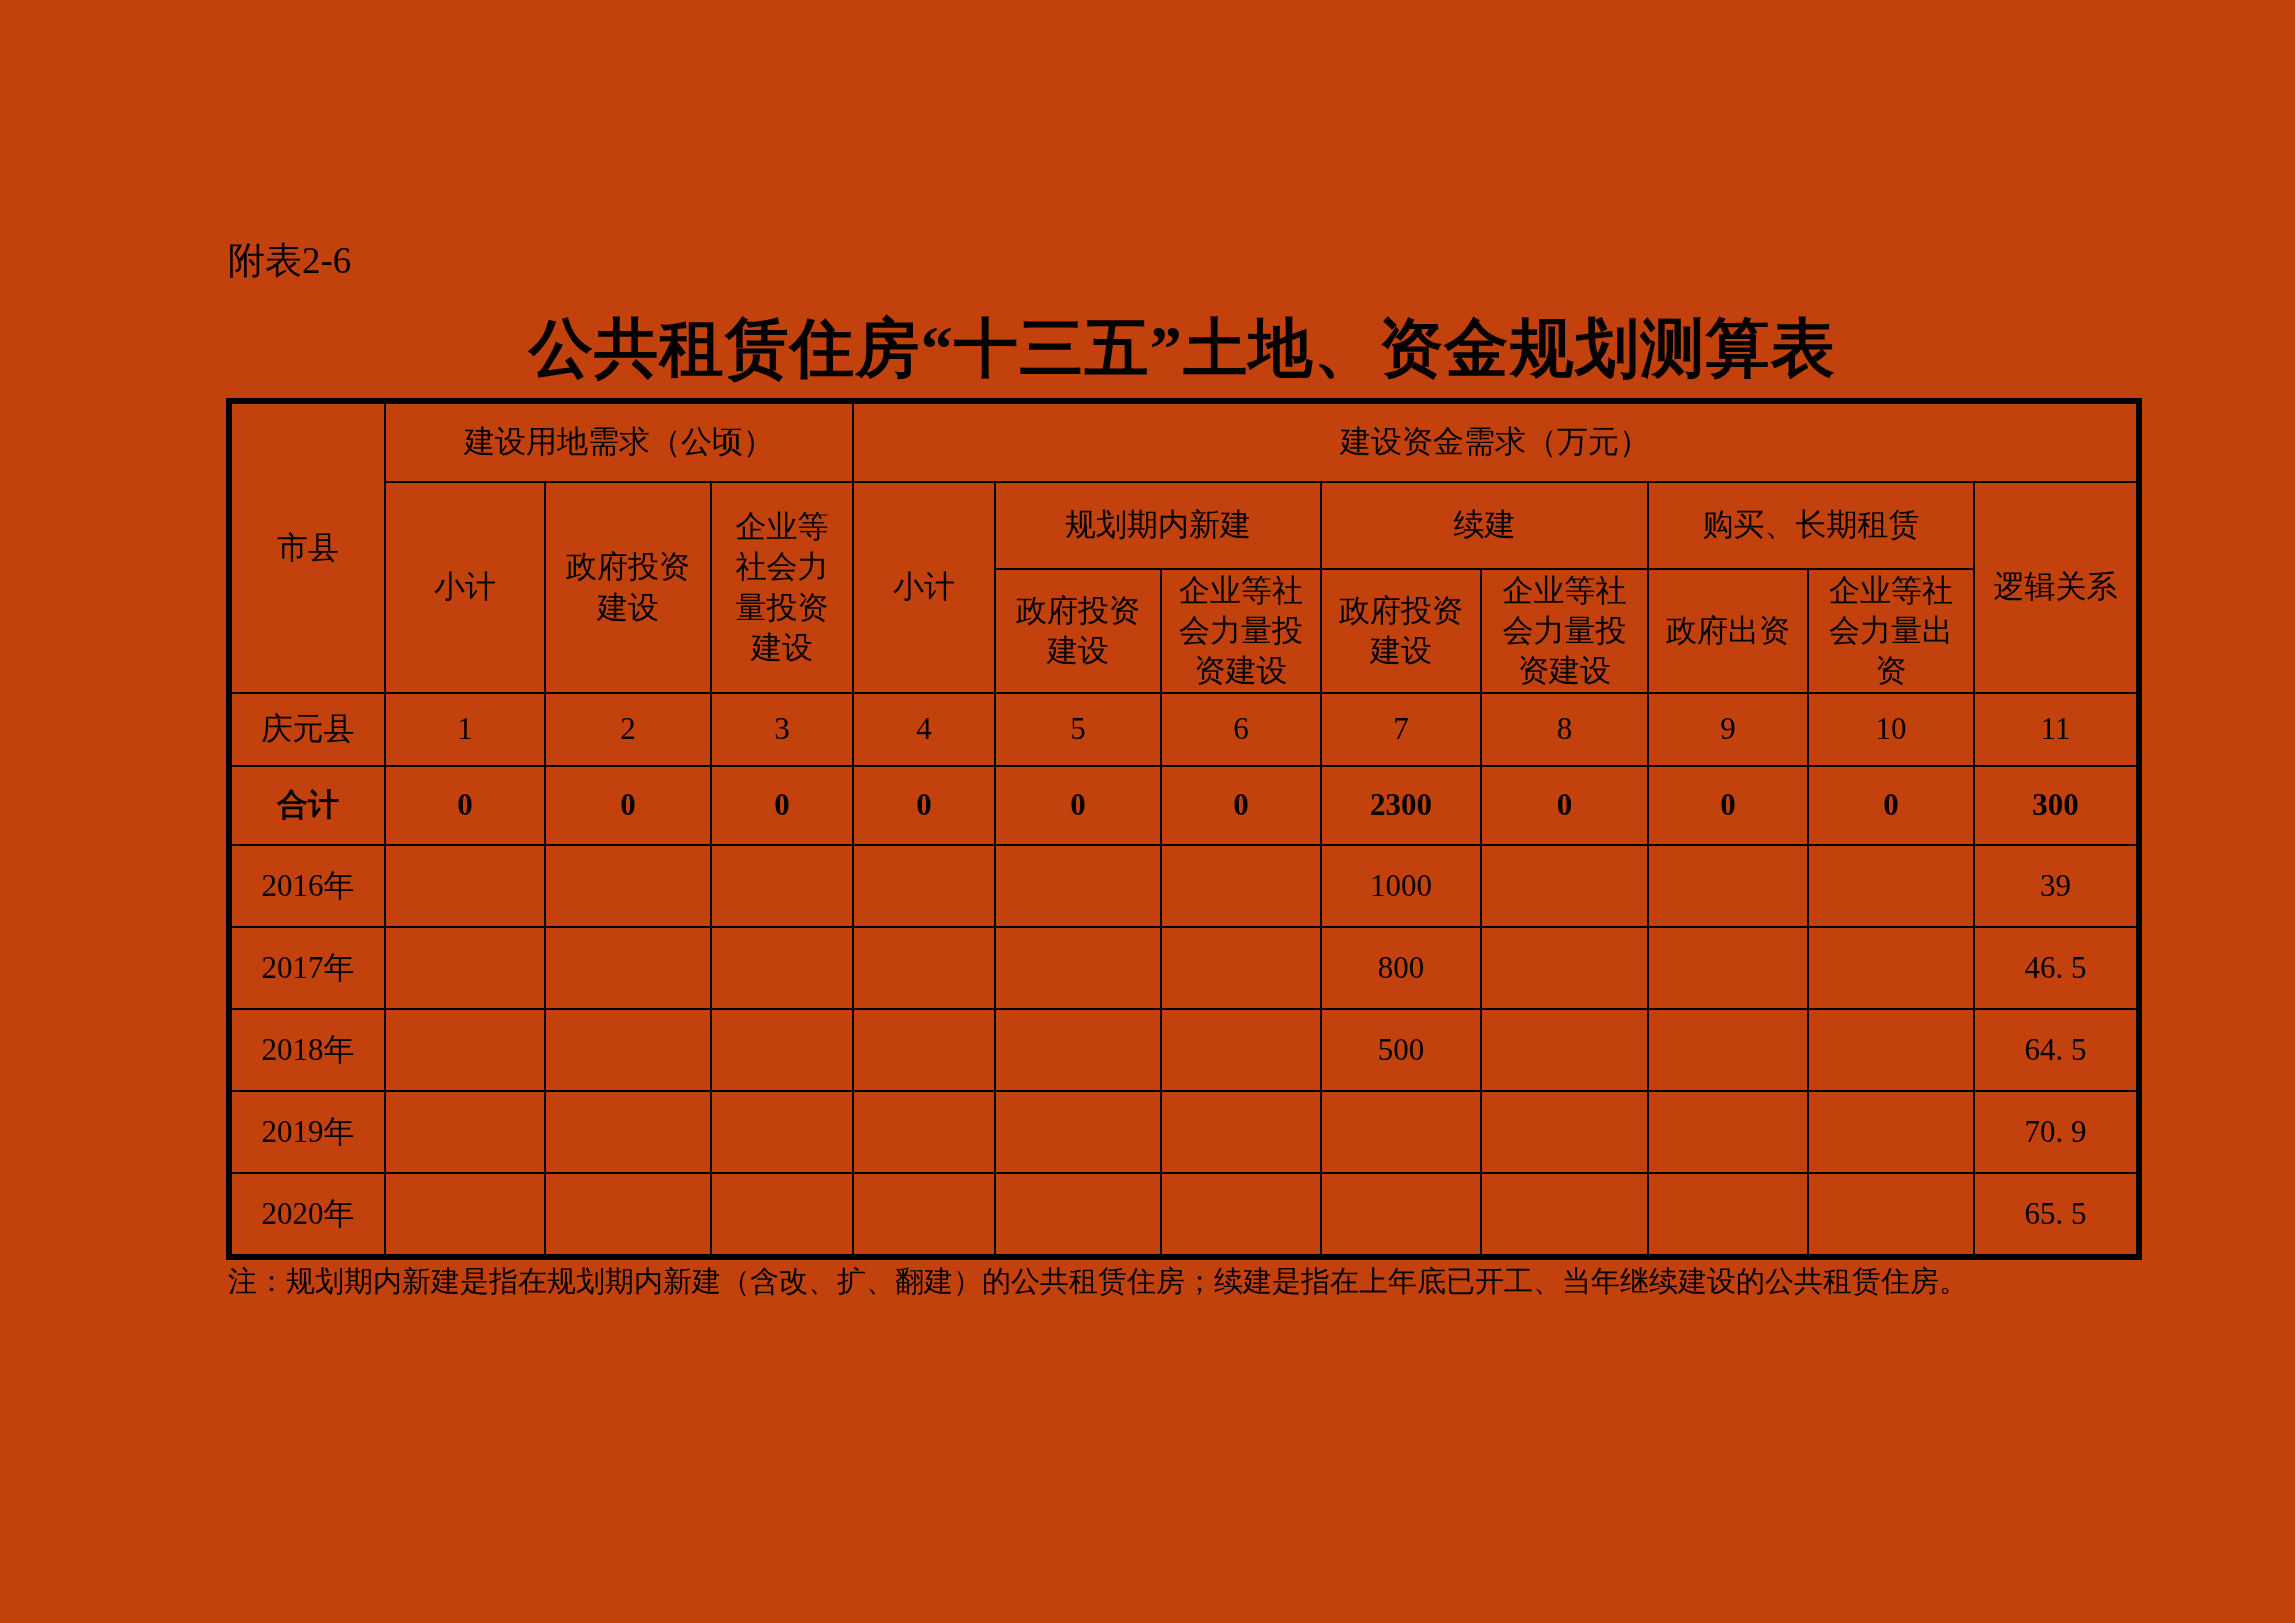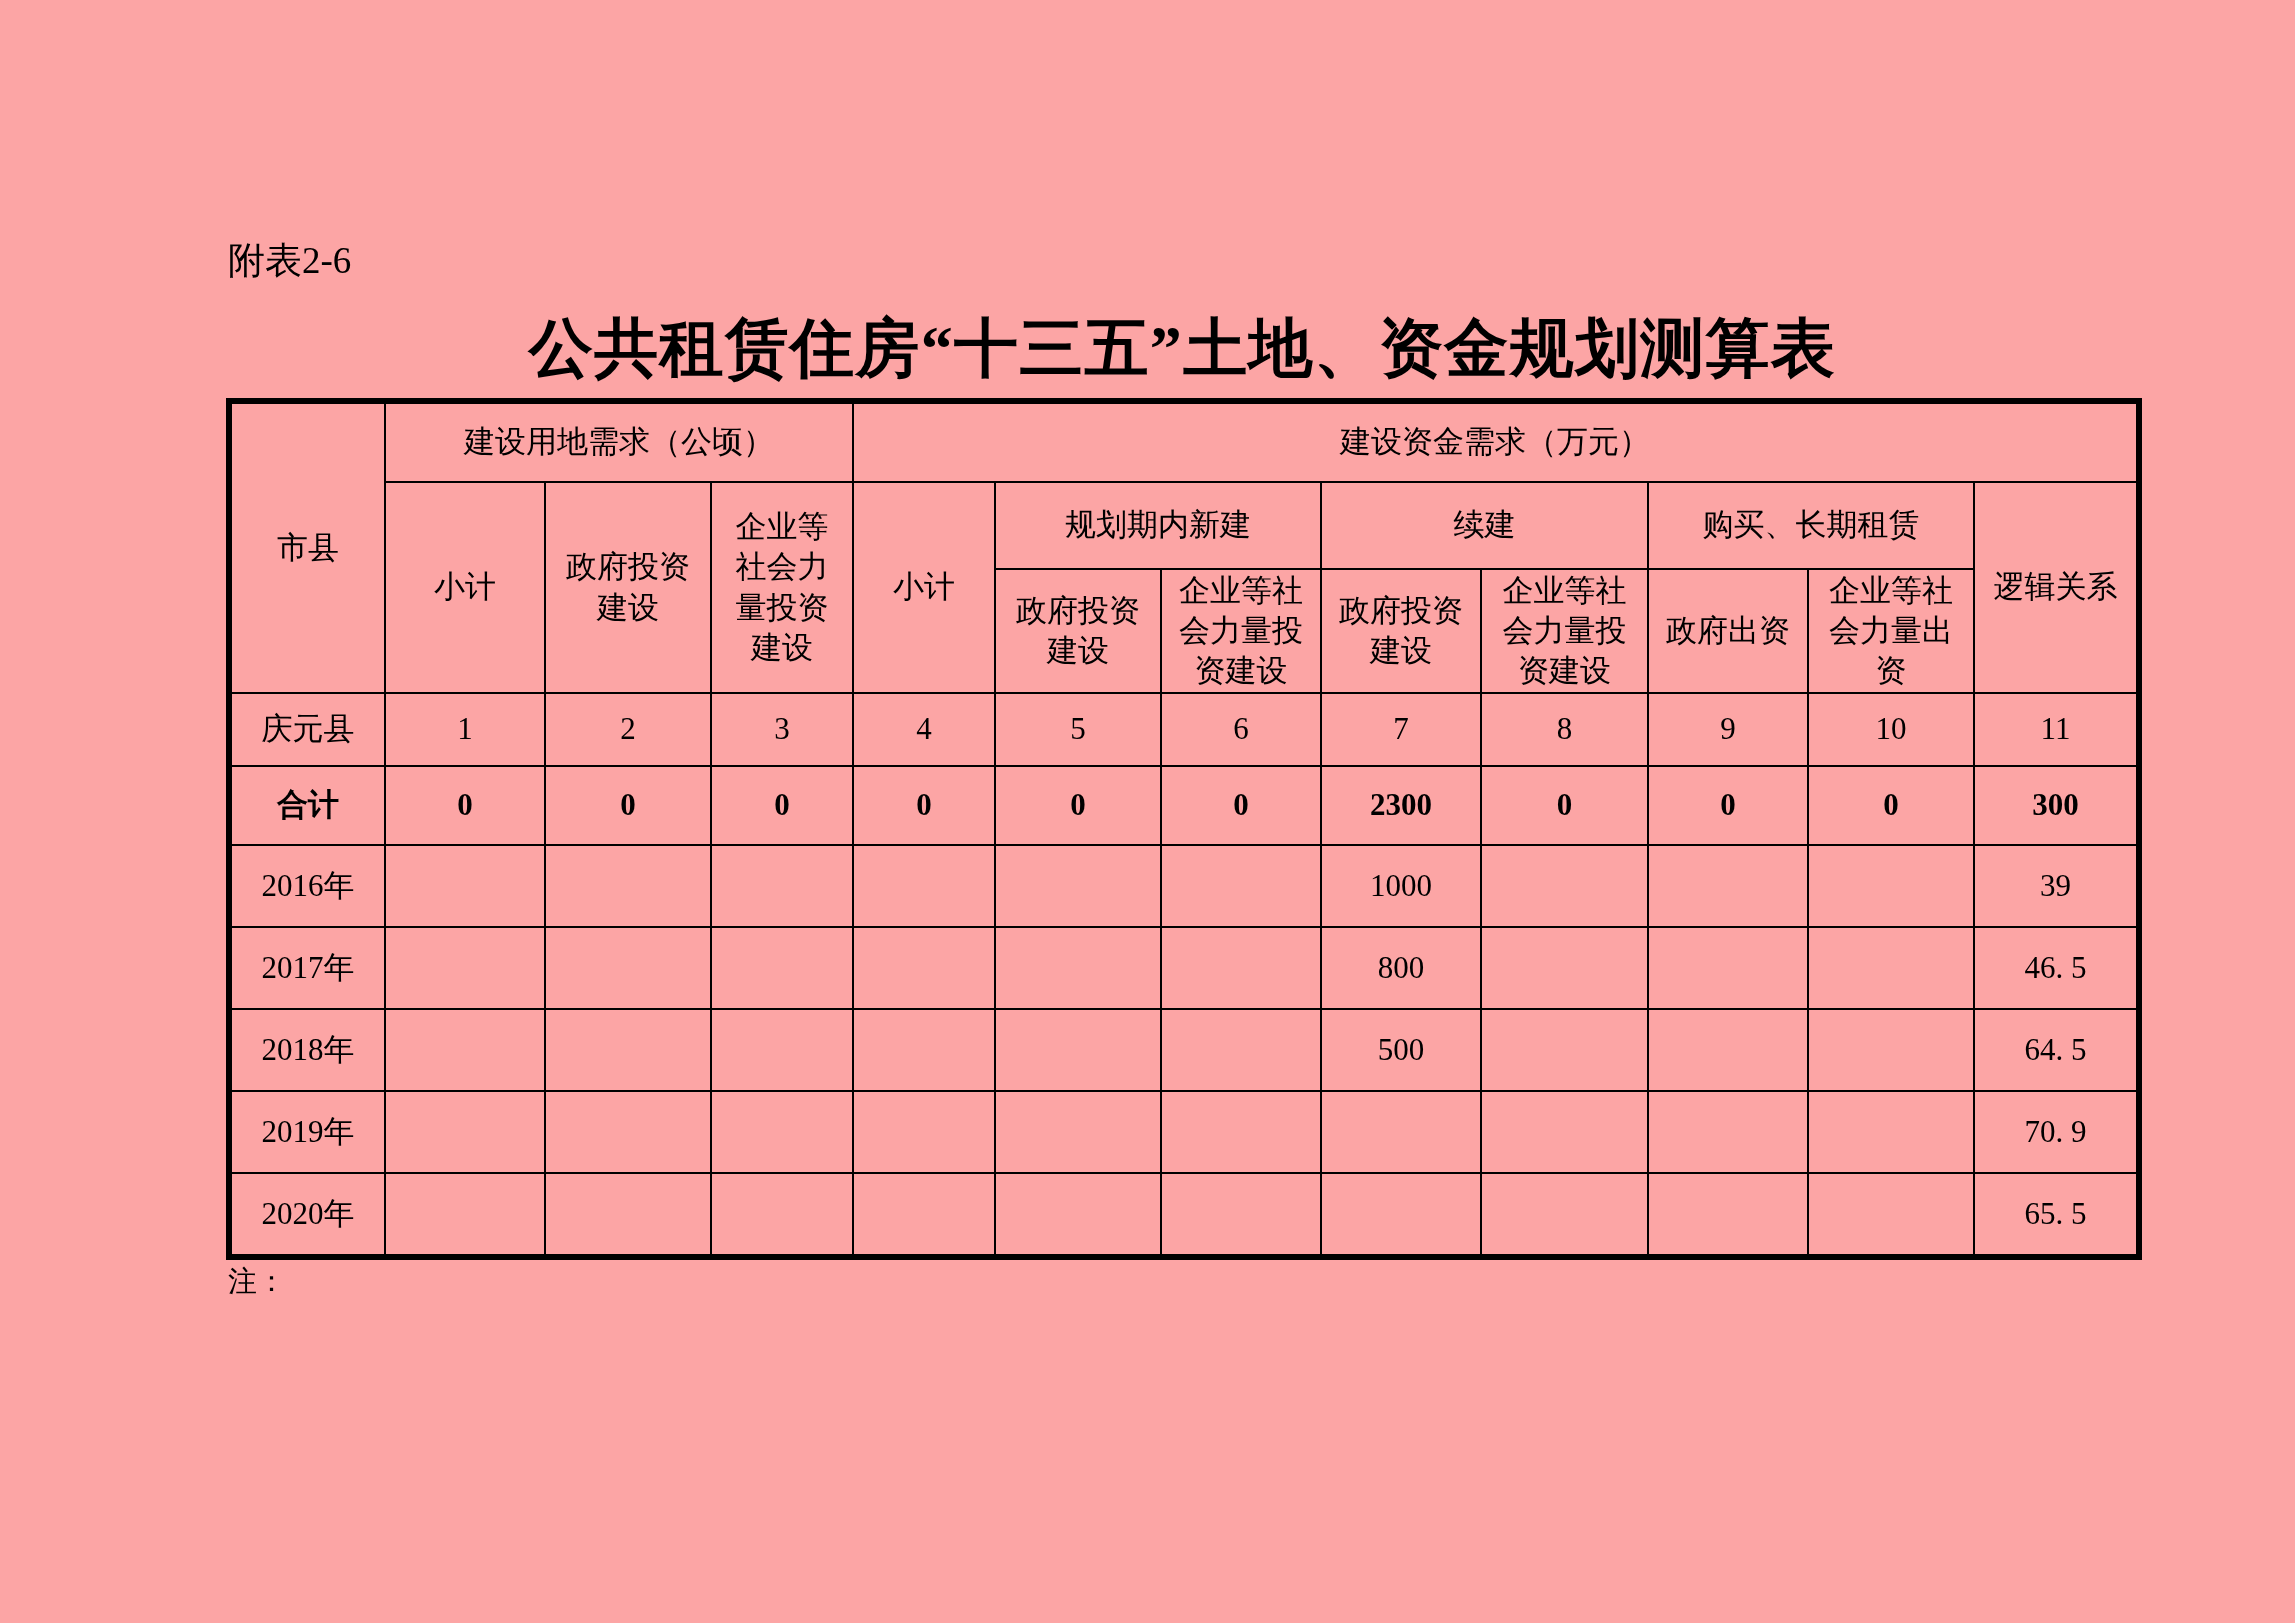--- a/index.html
+++ b/index.html
@@ -4,21 +4,21 @@
 <style>
   html, body {
     margin: 0;
     padding: 0;
     background: #ffffff;
   }
   #page {
     position: relative;
     width: 2295px;
     height: 1623px;
-    background: #fca5a5;
+    background: #c2410c;
     font-family: "Liberation Serif", "DejaVu Serif", serif;
     color: #000000;
   }
   #appendix-label {
     position: absolute;
     left: 228px;
     top: 241px;
     font-size: 37px;
     line-height: 1.1;
   }
@@ -235,17 +235,18 @@
         <td></td>
         <td></td>
         <td>65. 5</td>
       </tr>
     </tbody>
   </table>
 
   <div id="footnote">
     <span class="note-label">注：</span>
     <div class="note-body">
+      <div>规划期内新建是指在规划期内新建（含改、扩、翻建）的公共租赁住房；续建是指在上年底已开工、当年继续建设的公共租赁住房。</div>
     </div>
   </div>
 
 </div>
 
 
 </body></html>

